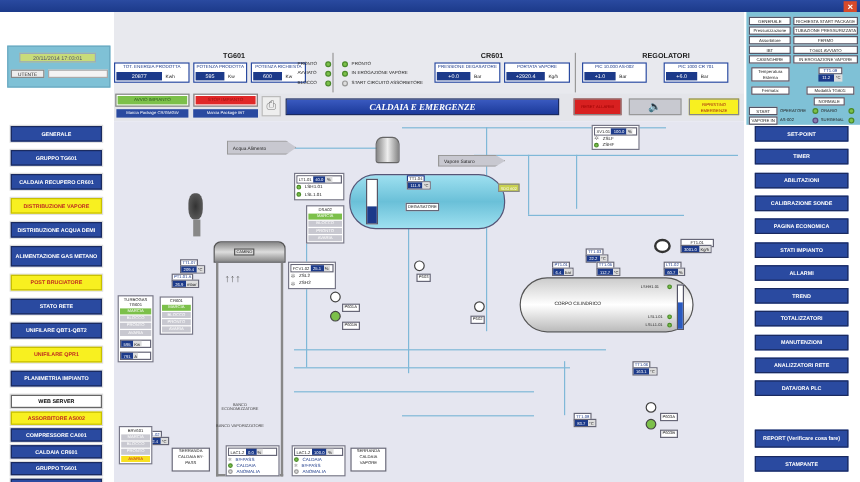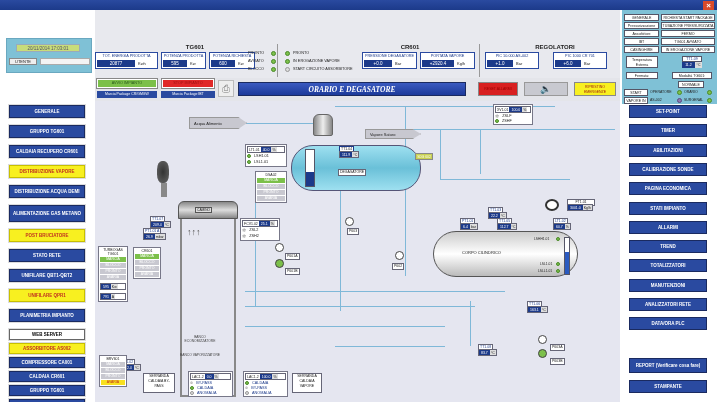--- a/index.html
+++ b/index.html
@@ -167,21 +167,21 @@
       </div>
   </div>
 </div>
 
 <div class="abs btnbar"></div>
 <div class="abs" style="left:97px;top:79px;width:60px;height:9px;background:#7cc04a;border:1px solid #fff;outline:1px solid #888;font-size:3.8px;text-align:center;line-height:7px;color:#2a5a1a">AVVIO IMPIANTO</div>
 <div class="abs" style="left:162px;top:79px;width:52px;height:9px;background:#e02828;border:1px solid #fff;outline:1px solid #888;font-size:3.8px;text-align:center;line-height:7px;color:#a01010">STOP IMPIANTO</div>
 <div class="abs" style="left:97px;top:91px;width:60px;height:7px;background:#2a4aa0;color:#fff;font-size:3.5px;text-align:center;line-height:6px">Marcia Package CR/GMGW</div>
 <div class="abs" style="left:161px;top:91px;width:54px;height:7px;background:#2a4aa0;color:#fff;font-size:3.5px;text-align:center;line-height:6px">Marcia Package IBT</div>
 <div class="abs" style="left:218px;top:80px;width:16px;height:17px;background:#eee;border:1px solid #bbb;font-size:10px;text-align:center;line-height:16px;color:#777"><span>⎙</span></div>
-<div class="abs" style="left:238px;top:82px;width:228px;height:14px;background:linear-gradient(#3a5ac0,#1c3a9a);color:#fff;font-family:'Liberation Serif',serif;font-style:italic;font-weight:bold;font-size:7.5px;text-align:center;line-height:14px;border:1px solid #1a2a60">ORARIO E DEGASATORE</div>
+<div class="abs" style="left:238px;top:82px;width:228px;height:14px;background:linear-gradient(#3a5ac0,#1c3a9a);color:#fff;font-family:'Liberation Serif',serif;font-style:italic;font-weight:bold;font-size:7.5px;text-align:center;line-height:14px;border:1px solid #1a2a60">CALDAIA E EMERGENZE</div>
 <div class="abs" style="left:478px;top:82px;width:40px;height:14px;background:#d82020;border:1px solid #888;font-size:3.5px;text-align:center;line-height:13px;color:#900">RESET ALLARMI</div>
 <div class="abs" style="left:524px;top:82px;width:44px;height:14px;background:#c8c9d0;border:1px solid #999;font-size:9px;text-align:center;line-height:13px;color:#444"><span>🔈</span></div>
 <div class="abs" style="left:574px;top:82px;width:42px;height:14px;background:#f8f020;border:1px solid #888;font-size:3.5px;text-align:center;line-height:5px;padding-top:2px;color:#a02010">RIPRISTINO EMERGENZE</div>
 
 <div class="abs rightpanel"></div>
 <div class="abs rtop"></div>
 <div class="abs" style="left:620px;top:12px;width:97px;height:90px" id="rstatus">
   <div class="rcell" style="left:4px;top:2px;width:35px">GENERALE</div>
   <div class="rcell" style="left:41px;top:2px;width:54px">RICHIESTA START PACKAGE</div>
   <div class="rcell" style="left:4px;top:10px;width:35px">Pressurizzazione</div>

